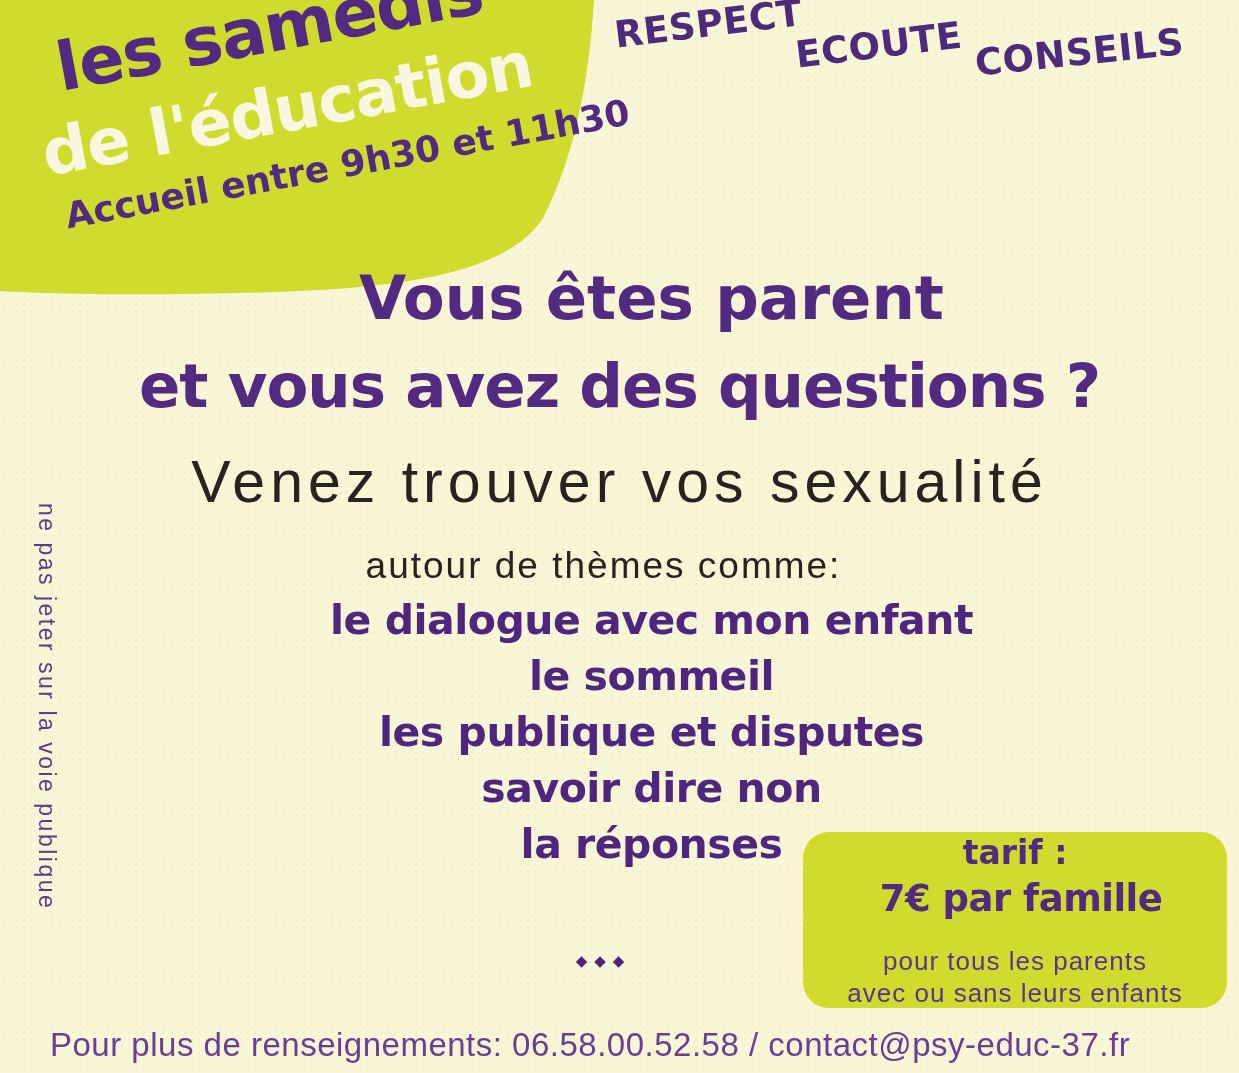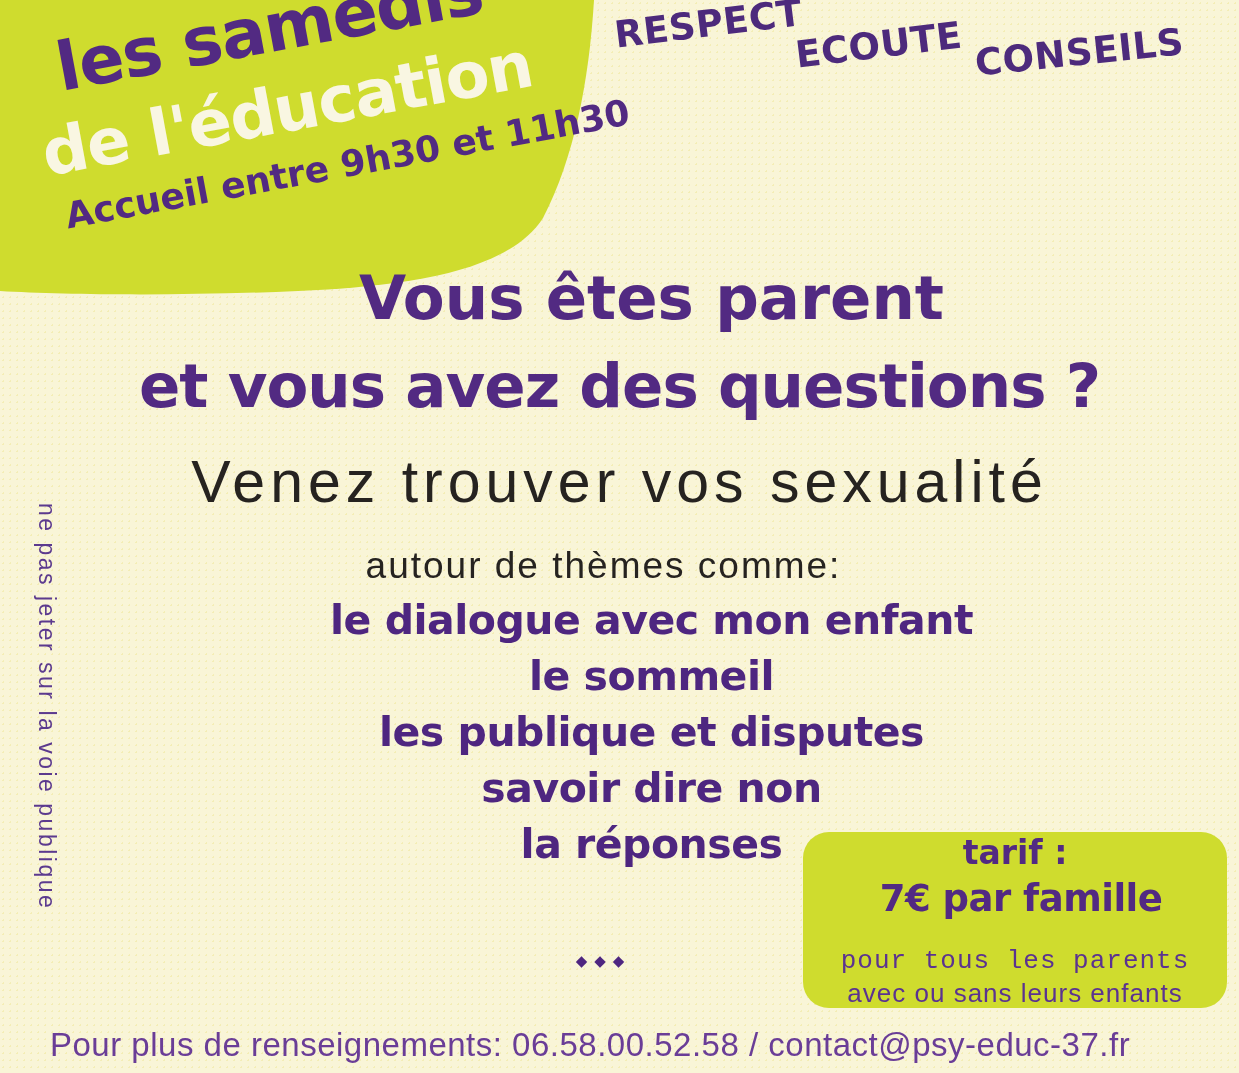--- a/index.html
+++ b/index.html
@@ -65,21 +65,21 @@
   
   .tarif-box{
     position:absolute;left:803px;top:832px;width:424px;height:176px;
     background:var(--green);border-radius:26px;
     display:flex;flex-direction:column;justify-content:space-between;align-items:center;
     text-align:center;
   }
   .tarif-title{color:var(--purple);font-weight:bold;font-size:33px;line-height:42px;}
   .tarif-price{color:var(--purple);font-weight:bold;font-size:37px;line-height:46px;letter-spacing:-0.5px;margin-left:12px;}
   .tarif-note{font-family:"Liberation Sans", sans-serif;color:#5b3390;font-size:26px;line-height:30px;letter-spacing:1px;}
-  .tarif-note-first{margin-top:22px;font-family:Liberation Mono, monospace;}
+  .tarif-note-first{margin-top:22px;}
 
   
   .side-note{
     position:absolute;left:33px;top:503px;
     writing-mode:vertical-rl;
     font-family:"Liberation Sans", sans-serif;
     color:#5c3a8e;font-size:23px;letter-spacing:2.5px;white-space:nowrap;
   }
 
   

